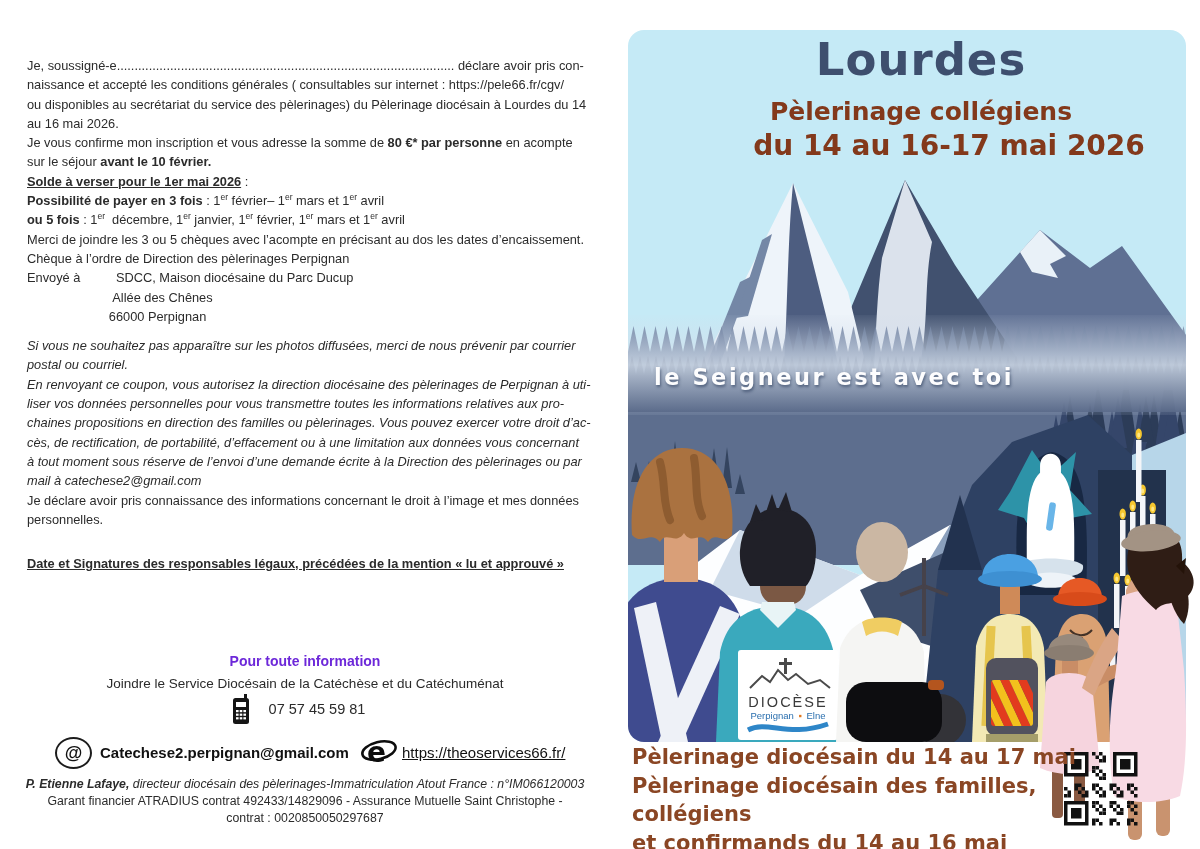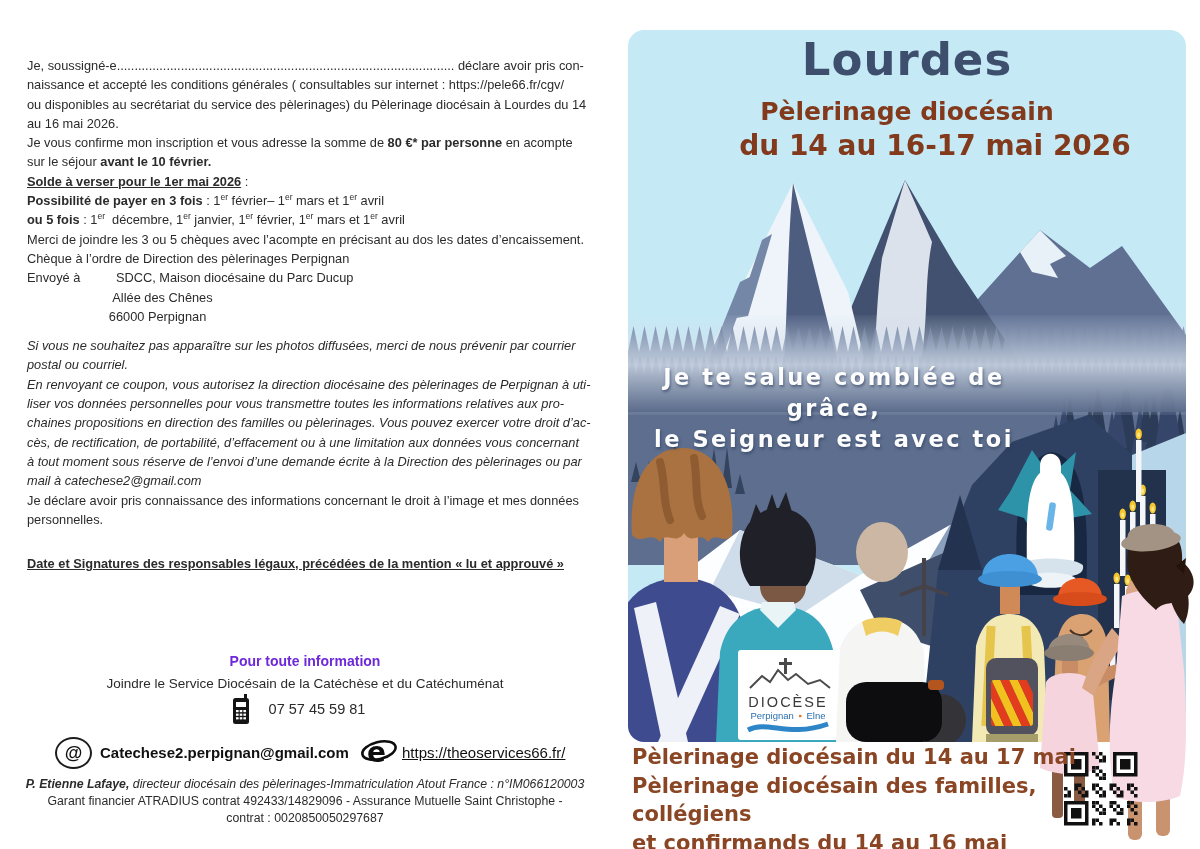--- a/index.html
+++ b/index.html
@@ -35,21 +35,21 @@
   #ie-icon{position:absolute;left:360px;top:735px;}
   #url-text{position:absolute;left:402px;top:744px;font-size:15px;color:#111;text-decoration:underline;}
   #left-footer{
     position:absolute;left:20px;top:776px;width:570px;text-align:center;
     font-size:12.3px;line-height:17px;color:#2b2b2b;
   }
   #left-footer .l1{font-style:italic;}
   #left-footer .name{font-weight:bold;}
   
   #poster-svg{position:absolute;left:620px;top:30px;}
-  .poster-text{position:absolute;left:628px;width:558px;text-align:center;font-family:"DejaVu Sans", sans-serif;}
+  .poster-text{position:absolute;left:628px;width:558px;text-align:center;font-family:"DejaVu Sans", sans-serif;padding-left:14px;}
   #poster-title{top:33px;font-size:45px;font-weight:700;color:#3e4f6e;letter-spacing:1px;}
   #poster-sub1{top:97px;font-size:25px;font-weight:700;color:#83391b;}
   #poster-sub2{top:129px;font-size:28px;font-weight:700;color:#83391b;margin-left:28px;}
   #poster-quote{
     position:absolute;left:628px;top:362px;width:412px;text-align:center;
     font-size:22.5px;font-weight:700;letter-spacing:2.5px;line-height:31px;
     color:#fdfdfe;text-shadow:1px 2px 3px rgba(45,62,92,.65);
     font-family:"DejaVu Sans", sans-serif;
   }
   #poster-footer{
@@ -435,25 +435,24 @@
       <rect x="49" y="0" width="24.5" height="24.5" fill="#111"></rect>
       <rect x="52.5" y="3.5" width="17.5" height="17.5" fill="#fff"></rect>
       <rect x="56" y="7" width="10.5" height="10.5" fill="#111"></rect>
       <rect x="0" y="49" width="24.5" height="24.5" fill="#111"></rect>
       <rect x="3.5" y="52.5" width="17.5" height="17.5" fill="#fff"></rect>
       <rect x="7" y="56" width="10.5" height="10.5" fill="#111"></rect>
     </g>
 </svg>
 
 <div id="poster-title" class="poster-text">Lourdes</div>
-<div id="poster-sub1" class="poster-text">Pèlerinage diocésain</div>
+<div id="poster-sub1" class="poster-text">Pèlerinage collégiens</div>
 <div id="poster-sub2" class="poster-text">du 14 au 16-17 mai 2026</div>
 
 <div id="poster-quote">
-  <div>Je te salue comblée de grâce,</div>
   <div>le Seigneur est avec toi</div>
 </div>
 
 <div id="poster-footer">
   <div>Pèlerinage diocésain du 14 au 17 mai</div>
   <div>Pèlerinage diocésain des familles, collégiens</div>
   <div>et confirmands du 14 au 16 mai</div>
 </div>
 
 </body></html>

